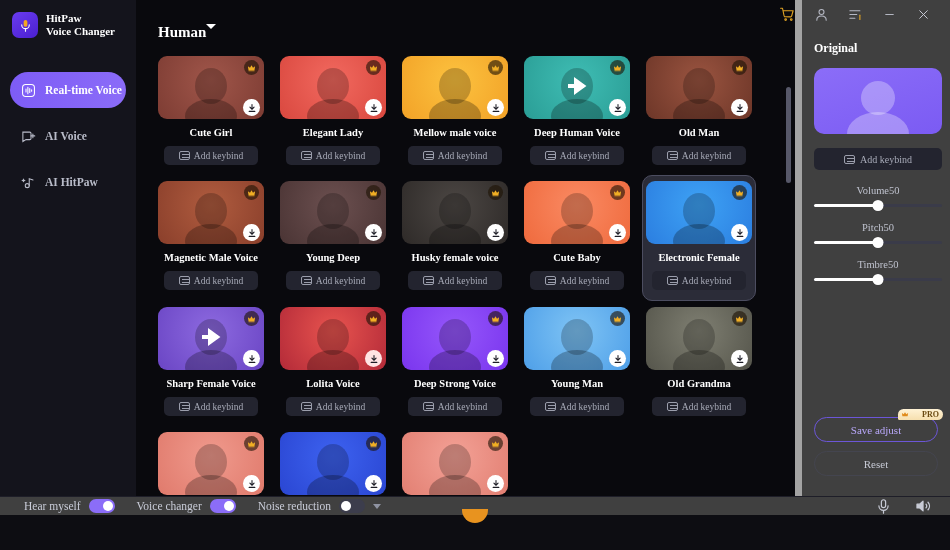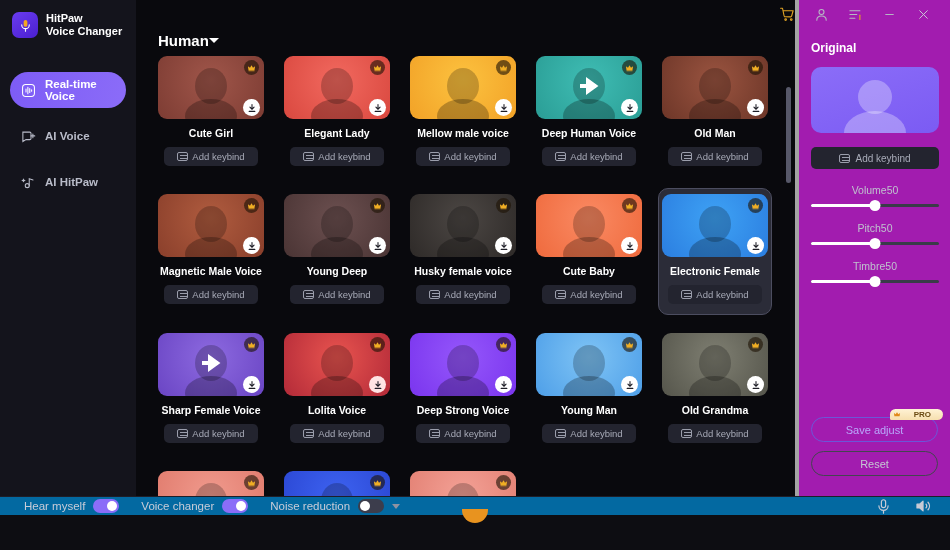--- a/index.html
+++ b/index.html
@@ -8,20 +8,21 @@
     background: #0d0d12;
     font-family: "Liberation Sans", sans-serif;
     overflow: hidden;
   }
   .app {
     position: relative;
     width: 950px; height: 412px;
     background: #0a0a0e;
     display: flex;
     flex-direction: column;
+    font-family: Liberation Serif, serif;
   }
 
   
   .titlebar {
     position: absolute; top: 0; left: 0; right: 0;
     height: 28px;
     display: flex; align-items: center; justify-content: flex-end;
     padding-right: 10px;
     z-index: 40;
   }
@@ -80,36 +81,35 @@
   }
 
   
   .main {
     flex: 1;
     background: #09090d;
     position: relative;
     overflow: hidden;
   }
   .cat-head {
-    display: flex; align-items: center; 
-    padding: 32px 0 0 22px;
+    display: flex; 
+    padding: 24px 0 0 22px;
     cursor: pointer;
   }
   .cat-head .label { color: #fff; font-size: 15px; font-weight: bold; }
   .caret { width: 0; height: 0; border-left: 5px solid transparent; border-right: 5px solid transparent; border-top: 5px solid #ffffff; }
 
   .grid {
     position: absolute;
     top: 50px; left: 18px; right: 18px; bottom: 0;
     display: grid;
     grid-template-columns: repeat(5, 114px);
     column-gap: 8px;
     row-gap: 0;
     align-content: start;
-    gap: 12px;
   }
   .card {
     width: 114px;
     padding: 6px 4px 0 4px;
     border-radius: 10px;
     cursor: pointer;
   }
   .card.selected {
     background: #2b2c38;
     border: 1px solid #4c4d60;
@@ -158,22 +158,22 @@
   }
   .scroll-thumb {
     position: absolute; top: 37px; left: 0; width: 5px; height: 96px;
     background: #575869; border-radius: 3px;
     cursor: pointer;
   }
 
   
   .right {
     width: 155px; flex: 0 0 155px;
-    background: #a21caf;
-    border-left: 4px solid #a3a3a3;
+    background: #404040;
+    border-left: 7px solid #a3a3a3;
     position: relative;
     padding: 0 12px;
   }
   .right-title { color:#fff; font-size:12px; font-weight:bold; margin-top:41px; }
   .preview {
     margin-top: 12px;
     width: 128px; height: 66px;
     border-radius: 10px;
     background: linear-gradient(160deg,#8b6df8,#7b5bf3);
     position: relative; overflow: hidden;
@@ -204,28 +204,28 @@
     display:flex; align-items:center; justify-content:center;
     font-size: 11px; cursor: pointer;
   }
   .btn-save { border:1px solid #6c56d8; color:#b9a8fb; position:relative; }
   .btn-reset { border:1px solid #44454f; color:#c5c8d3; margin-top: 9px; }
   .pro-badge {
     position:absolute; top:-9px; right:-6px;
     background: linear-gradient(180deg,#fff2d5,#f6dfae);
     color:#6b4a12; font-size:8px; font-weight:bold;
     border-radius: 7px 7px 7px 2px;
-    padding: 1px 12px 1px 3px;
+    padding: 1px 4px 1px 3px;
     display:flex; align-items:center; gap:13px;
   }
 
   
   .bottombar {
     height: 46px;
-    background: #0369a1;
+    background: #404040;
     display: flex; align-items: center;
     padding: 0 18px 0 24px;
     border-top: 1px solid #1e1e28;
     position: relative;
   }
   .bb-left { display:flex; align-items:center; gap: 10px; }
   .bb-item { display:flex; align-items:center; gap: 8px; margin-right: 12px; }
   .bb-label { color:#c9ccd8; font-size: 11.5px; }
   .toggle {
     width: 26px; height: 14px; border-radius: 8px;

